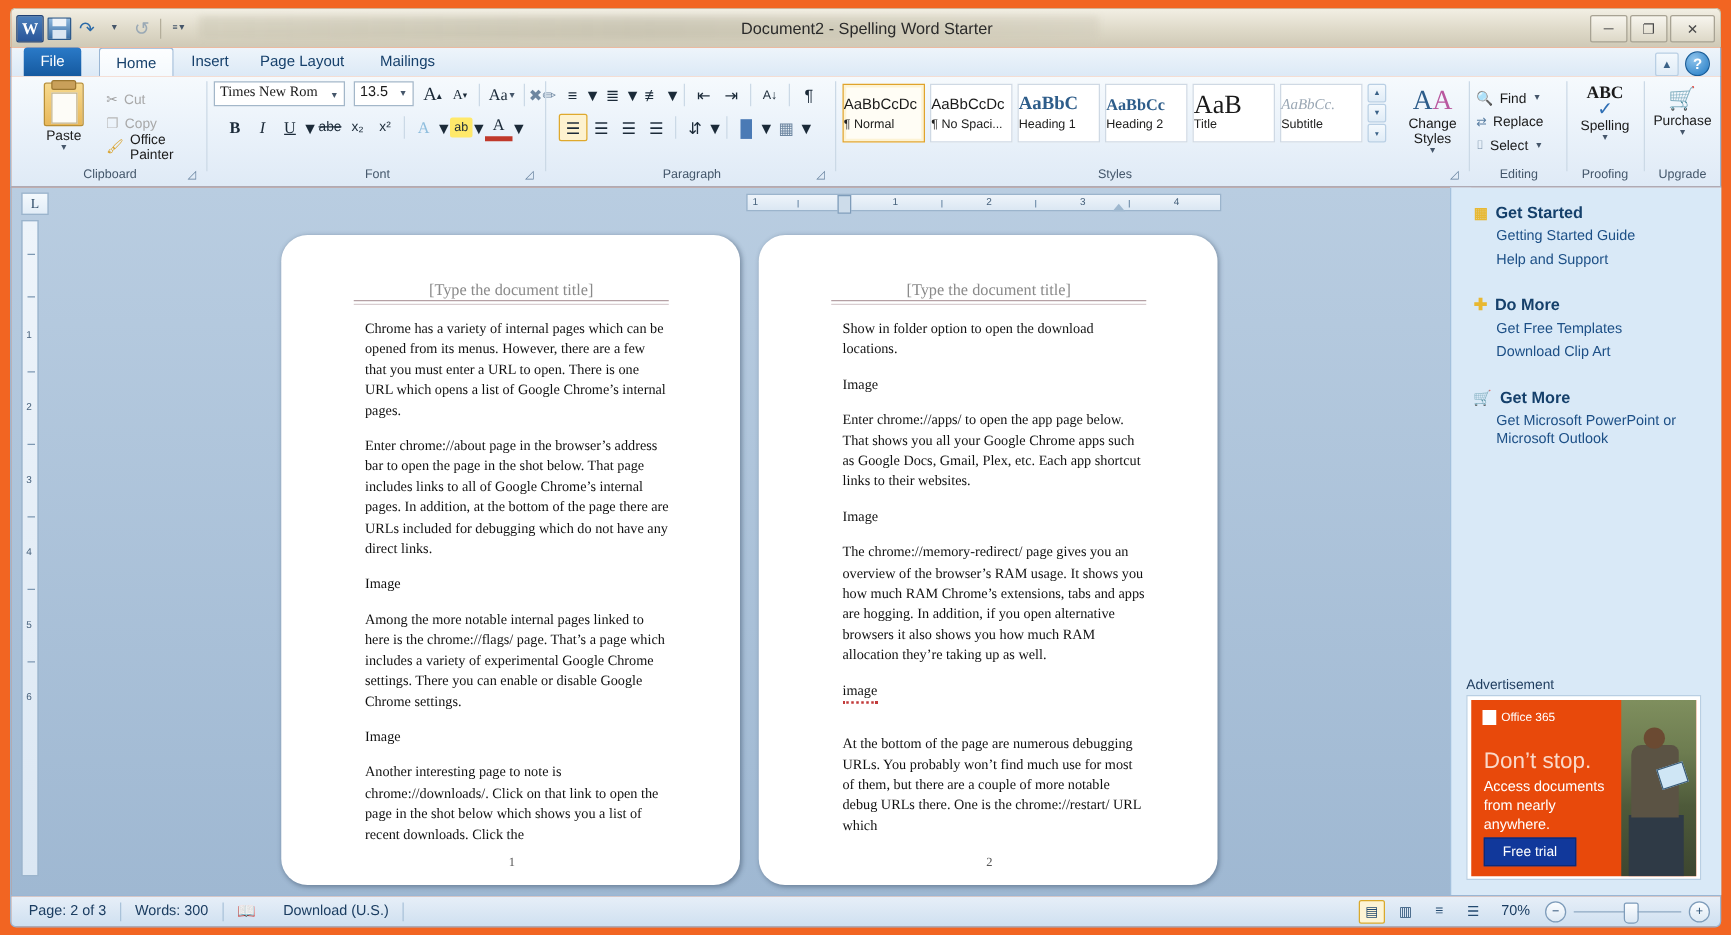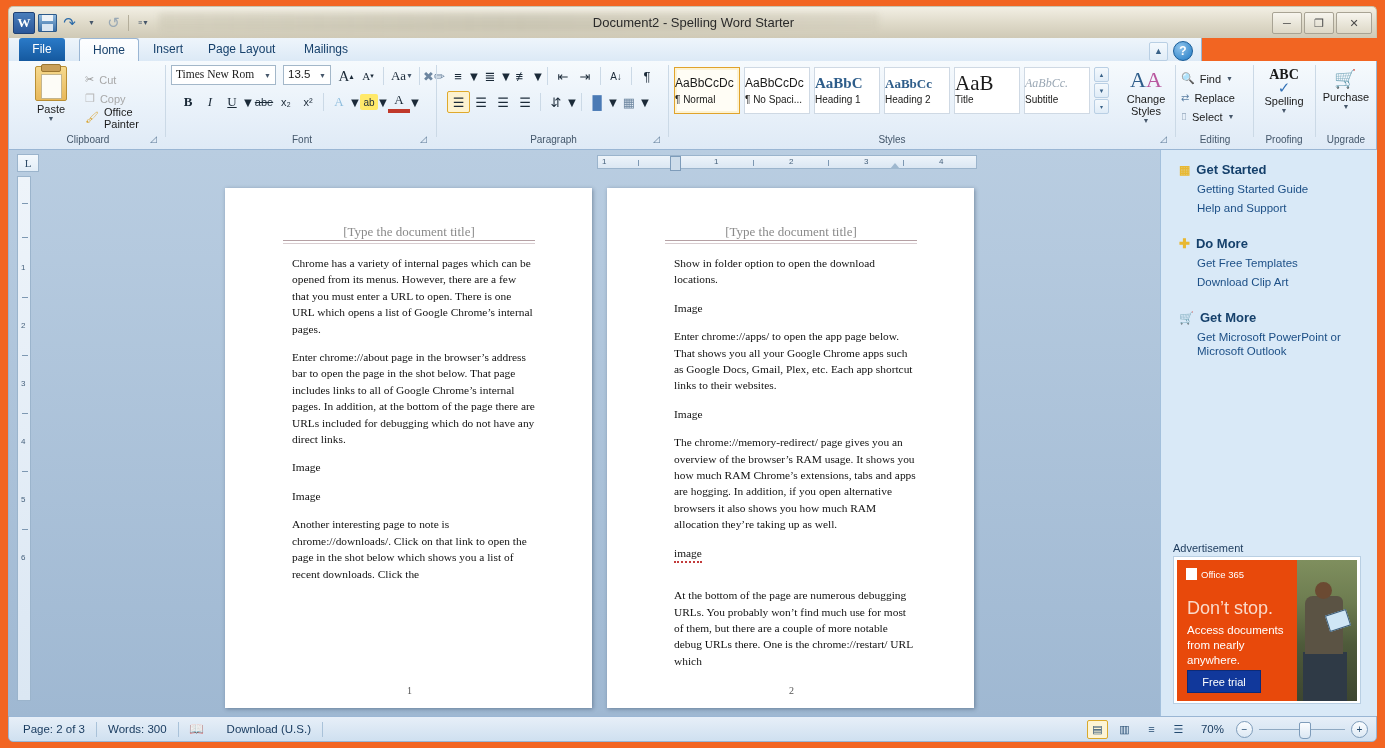--- a/index.html
+++ b/index.html
@@ -34,21 +34,21 @@
     filter:blur(3px);opacity:.85;}
   .doctitle{position:absolute;left:0;top:0;width:1369px;height:32px;line-height:32px;
     text-align:center;font-size:13px;color:#2a2a2a;}
   .wctrls{position:absolute;right:4px;top:5px;display:flex;gap:2px;}
   .wbtn{width:28px;height:20px;border:1px solid #a8a394;border-radius:2px;
     background:linear-gradient(180deg,#f7f5ee,#ddd8c7);
     display:flex;align-items:center;justify-content:center;font-size:11px;color:#4a4a4a;}
   .wbtn.close{width:34px;}
 
   
-  .tabstrip{position:absolute;left:0;top:32px;width:1194px;height:23px;
+  .tabstrip{position:absolute;left:0;top:32px;width:1369px;height:23px;
     background:linear-gradient(180deg,#eef5fb,#dce9f6);
     border-left:1px solid #9ab6d4;border-right:1px solid #9ab6d4;box-sizing:border-box;}
   .tab{position:absolute;top:0;height:23px;line-height:23px;padding:0 13px;font-size:12px;color:#16406b;}
   .tab.file{background:linear-gradient(180deg,#2a7ac8,#15599f);color:#fff;left:10px;
     border-top-left-radius:3px;border-top-right-radius:3px;width:46px;padding:0;text-align:center;}
   .tab.active{background:linear-gradient(180deg,#fdfeff,#f4f9fd);
     border:1px solid #9ab6d4;border-bottom:none;border-top-left-radius:3px;border-top-right-radius:3px;box-sizing:border-box;}
   .helpicons{position:absolute;right:8px;top:3px;display:flex;gap:5px;align-items:center;}
   .chev{width:17px;height:17px;border:1px solid #b9cfe4;border-radius:2px;
     background:linear-gradient(180deg,#f4f9fd,#e0ecf7);display:flex;align-items:center;justify-content:center;
@@ -102,21 +102,21 @@
     background:linear-gradient(180deg,#eef4fa,#dbe7f3);border:1px solid #9bb4cc;box-sizing:border-box;}
   .corner{position:absolute;left:8px;top:4px;width:22px;height:18px;
     background:linear-gradient(180deg,#f4f9fd,#e2edf7);border:1px solid #9bb4cc;box-sizing:border-box;
     display:flex;align-items:center;justify-content:center;font-size:11px;color:#2d4a66;font-family:"Liberation Serif",serif;}
   .tickh{position:absolute;top:4px;width:1px;height:6px;background:#7d98b2;}
   .numh{position:absolute;top:1px;font-size:8px;color:#46617c;transform:translateX(-2px);}
   .tickv{position:absolute;left:4px;width:6px;height:1px;background:#7d98b2;}
   .numv{position:absolute;left:3px;font-size:8px;color:#46617c;}
 
   .page{position:absolute;top:38px;width:367px;height:520px;background:#fff;
-    box-shadow:1px 1px 4px rgba(40,60,85,.45);}
+    box-shadow:1px 1px 4px rgba(40,60,85,.45);border-radius:21px;}
   .page.p1{left:216px;} .page.p2{left:598px;}
   .ptitle{position:absolute;left:64px;top:36px;width:240px;text-align:center;
     font-family:"Liberation Serif",serif;font-size:13px;color:#8a8a8a;}
   .ptitle:after{content:"";position:absolute;left:-6px;right:-6px;bottom:-4px;height:2px;
     border-top:1px solid #b5a0a4;border-bottom:1px solid #d8cdd0;}
   .body{position:absolute;left:67px;top:67px;width:243px;
     font-family:"Liberation Serif",serif;font-size:11.4px;line-height:16.4px;color:#111;}
   .body p{margin:0 0 12px 0;}
   .pnum{position:absolute;bottom:12px;font-family:"Liberation Serif",serif;font-size:10px;color:#555;}
   .p1 .pnum{left:182px;} .p2 .pnum{left:182px;}
@@ -426,20 +426,21 @@
       <span class="numv" style="top:376px;">6</span>
       <span class="tickv" style="top:352px;"></span>
     </div>
 
     <div class="page p1">
       <div class="ptitle">[Type the document title]</div>
       <div class="body">
         <p>Chrome has a variety of internal pages which can be opened from its menus. However, there are a few that you must enter a URL to open. There is one URL which opens a list of Google Chrome’s internal pages.</p>
         <p>Enter chrome://about page in the browser’s address bar to open the page in the shot below. That page includes links to all of Google Chrome’s internal pages. In addition, at the bottom of the page there are URLs included for debugging which do not have any direct links.</p>
         <p>Image</p>
+        <p>Among the more notable internal pages linked to here is the chrome://flags/ page. That’s a page which includes a variety of experimental Google Chrome settings. There you can enable or disable Google Chrome settings.</p>
         <p>Image</p>
         <p>Another interesting page to note is chrome://downloads/. Click on that link to open the page in the shot below which shows you a list of recent downloads. Click the</p>
       </div>
       <div class="pnum">1</div>
     </div>
 
     <div class="page p2">
       <div class="ptitle">[Type the document title]</div>
       <div class="body">
         <p>Show in folder option to open the download locations.</p>

